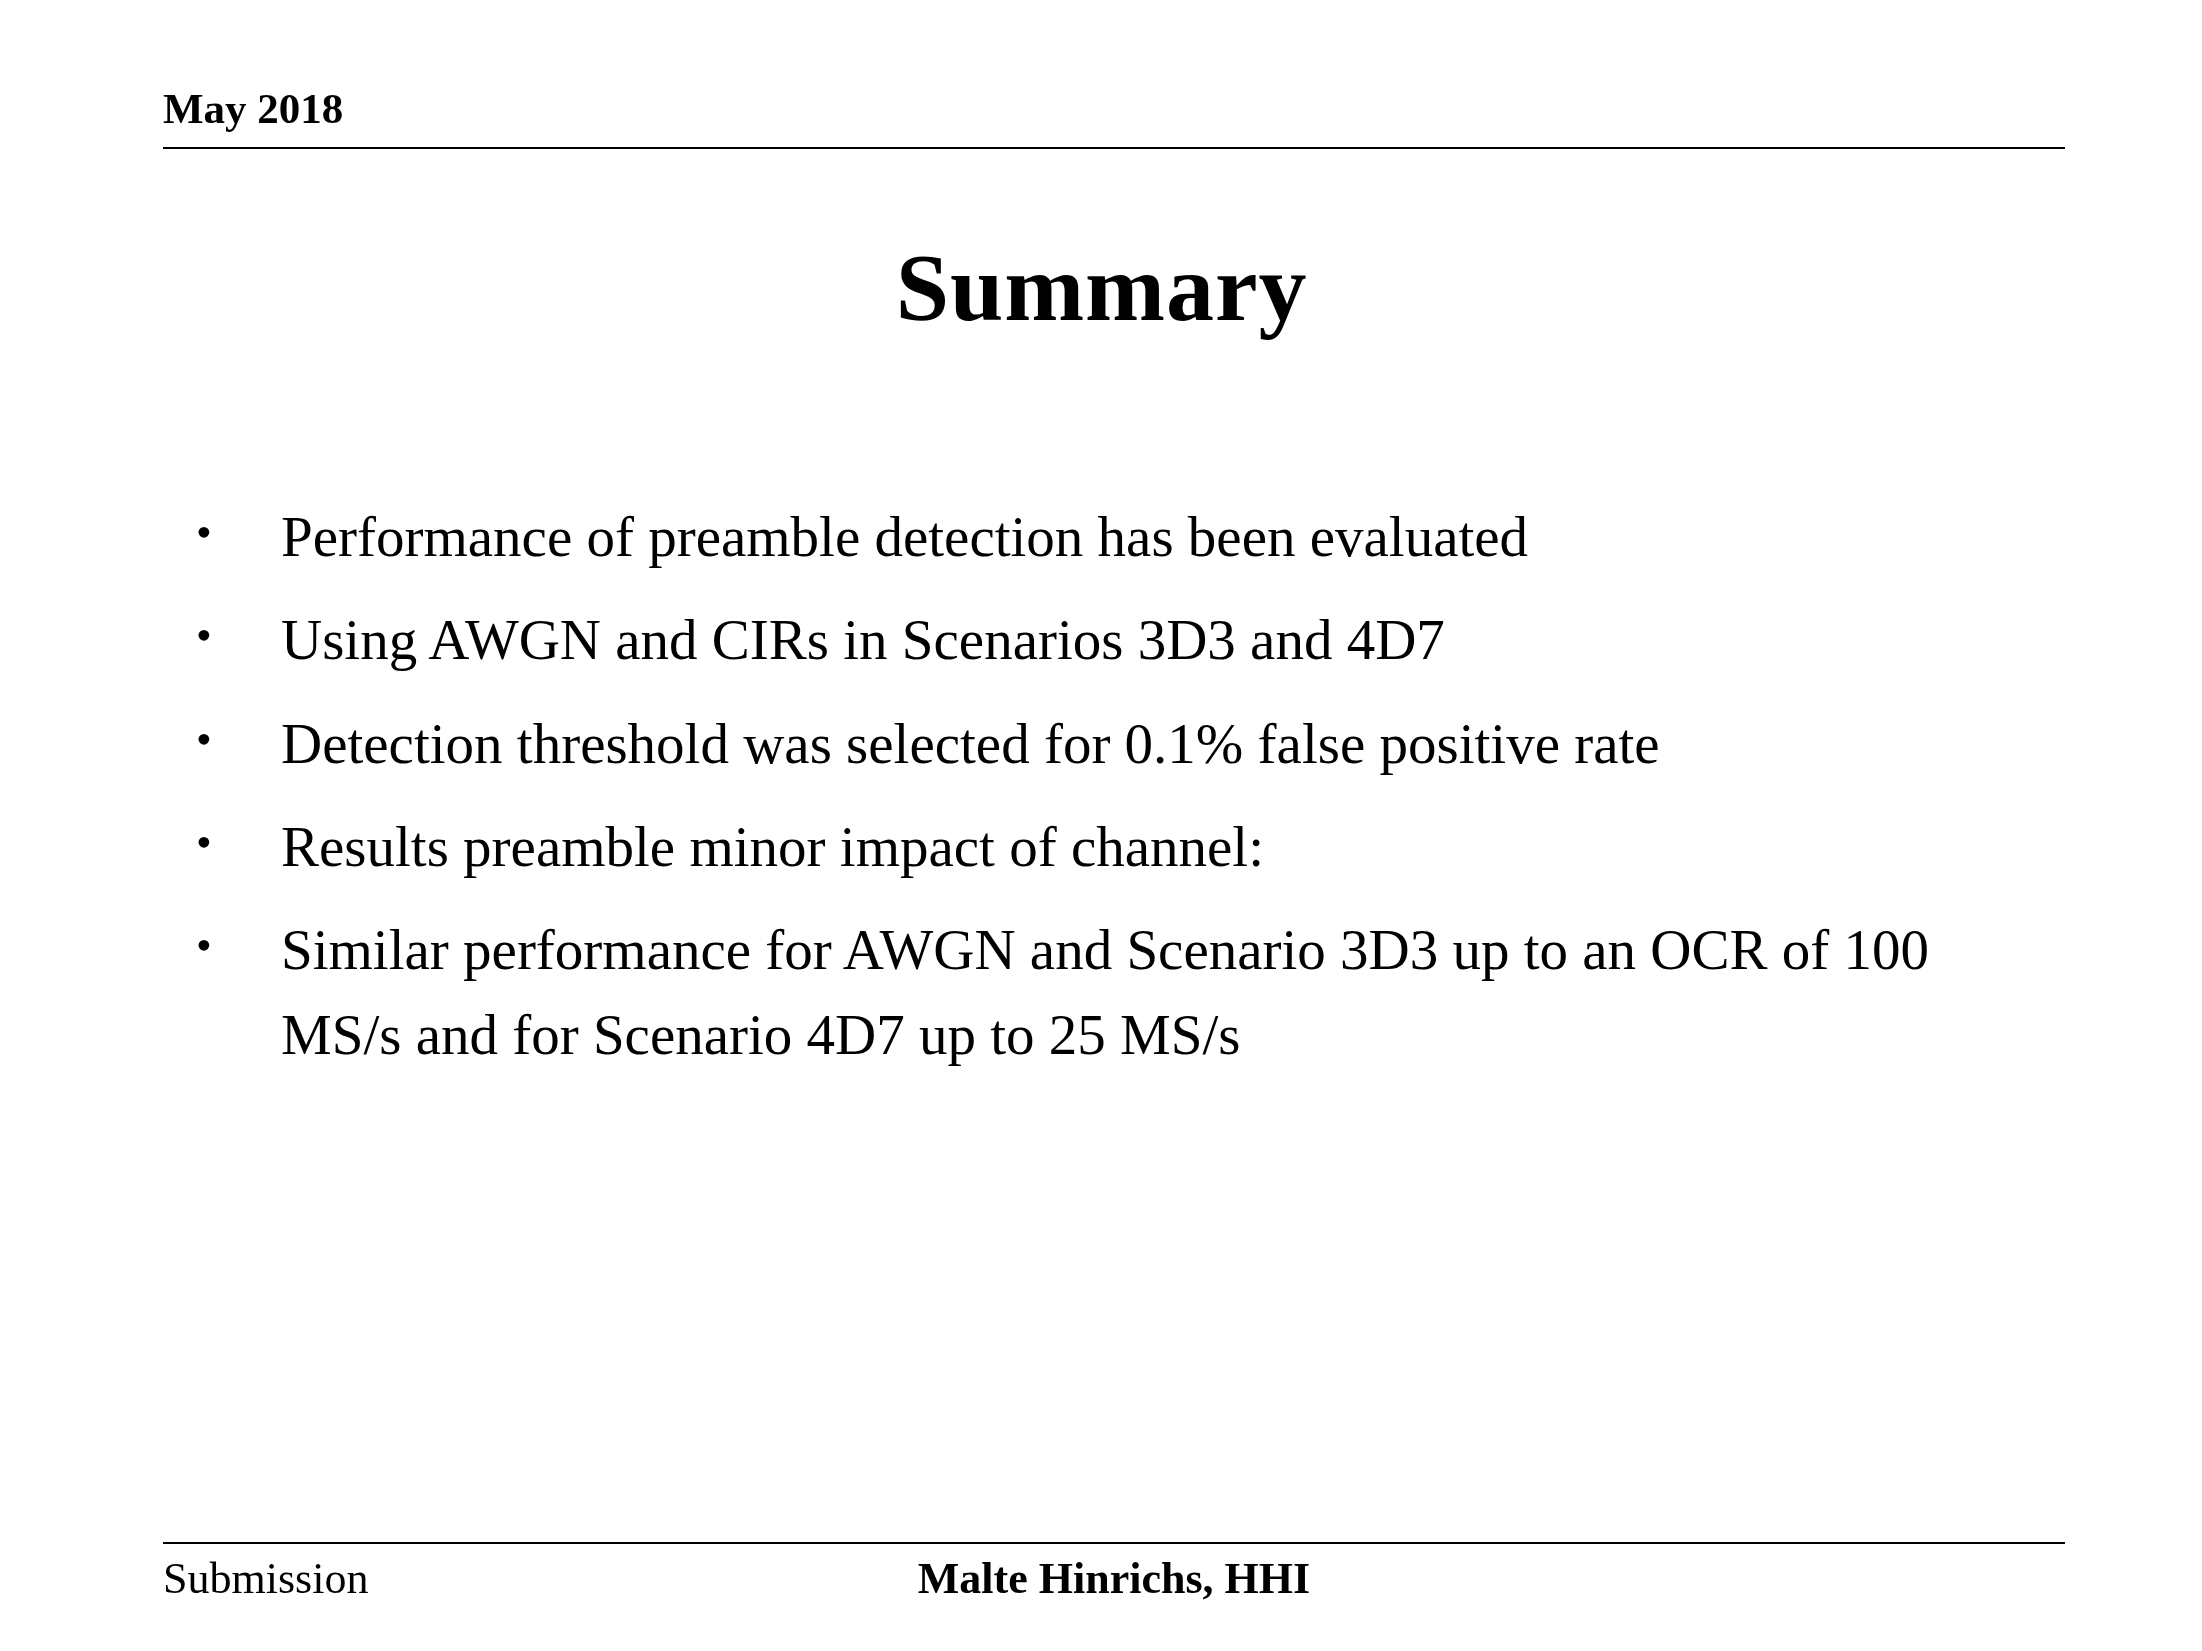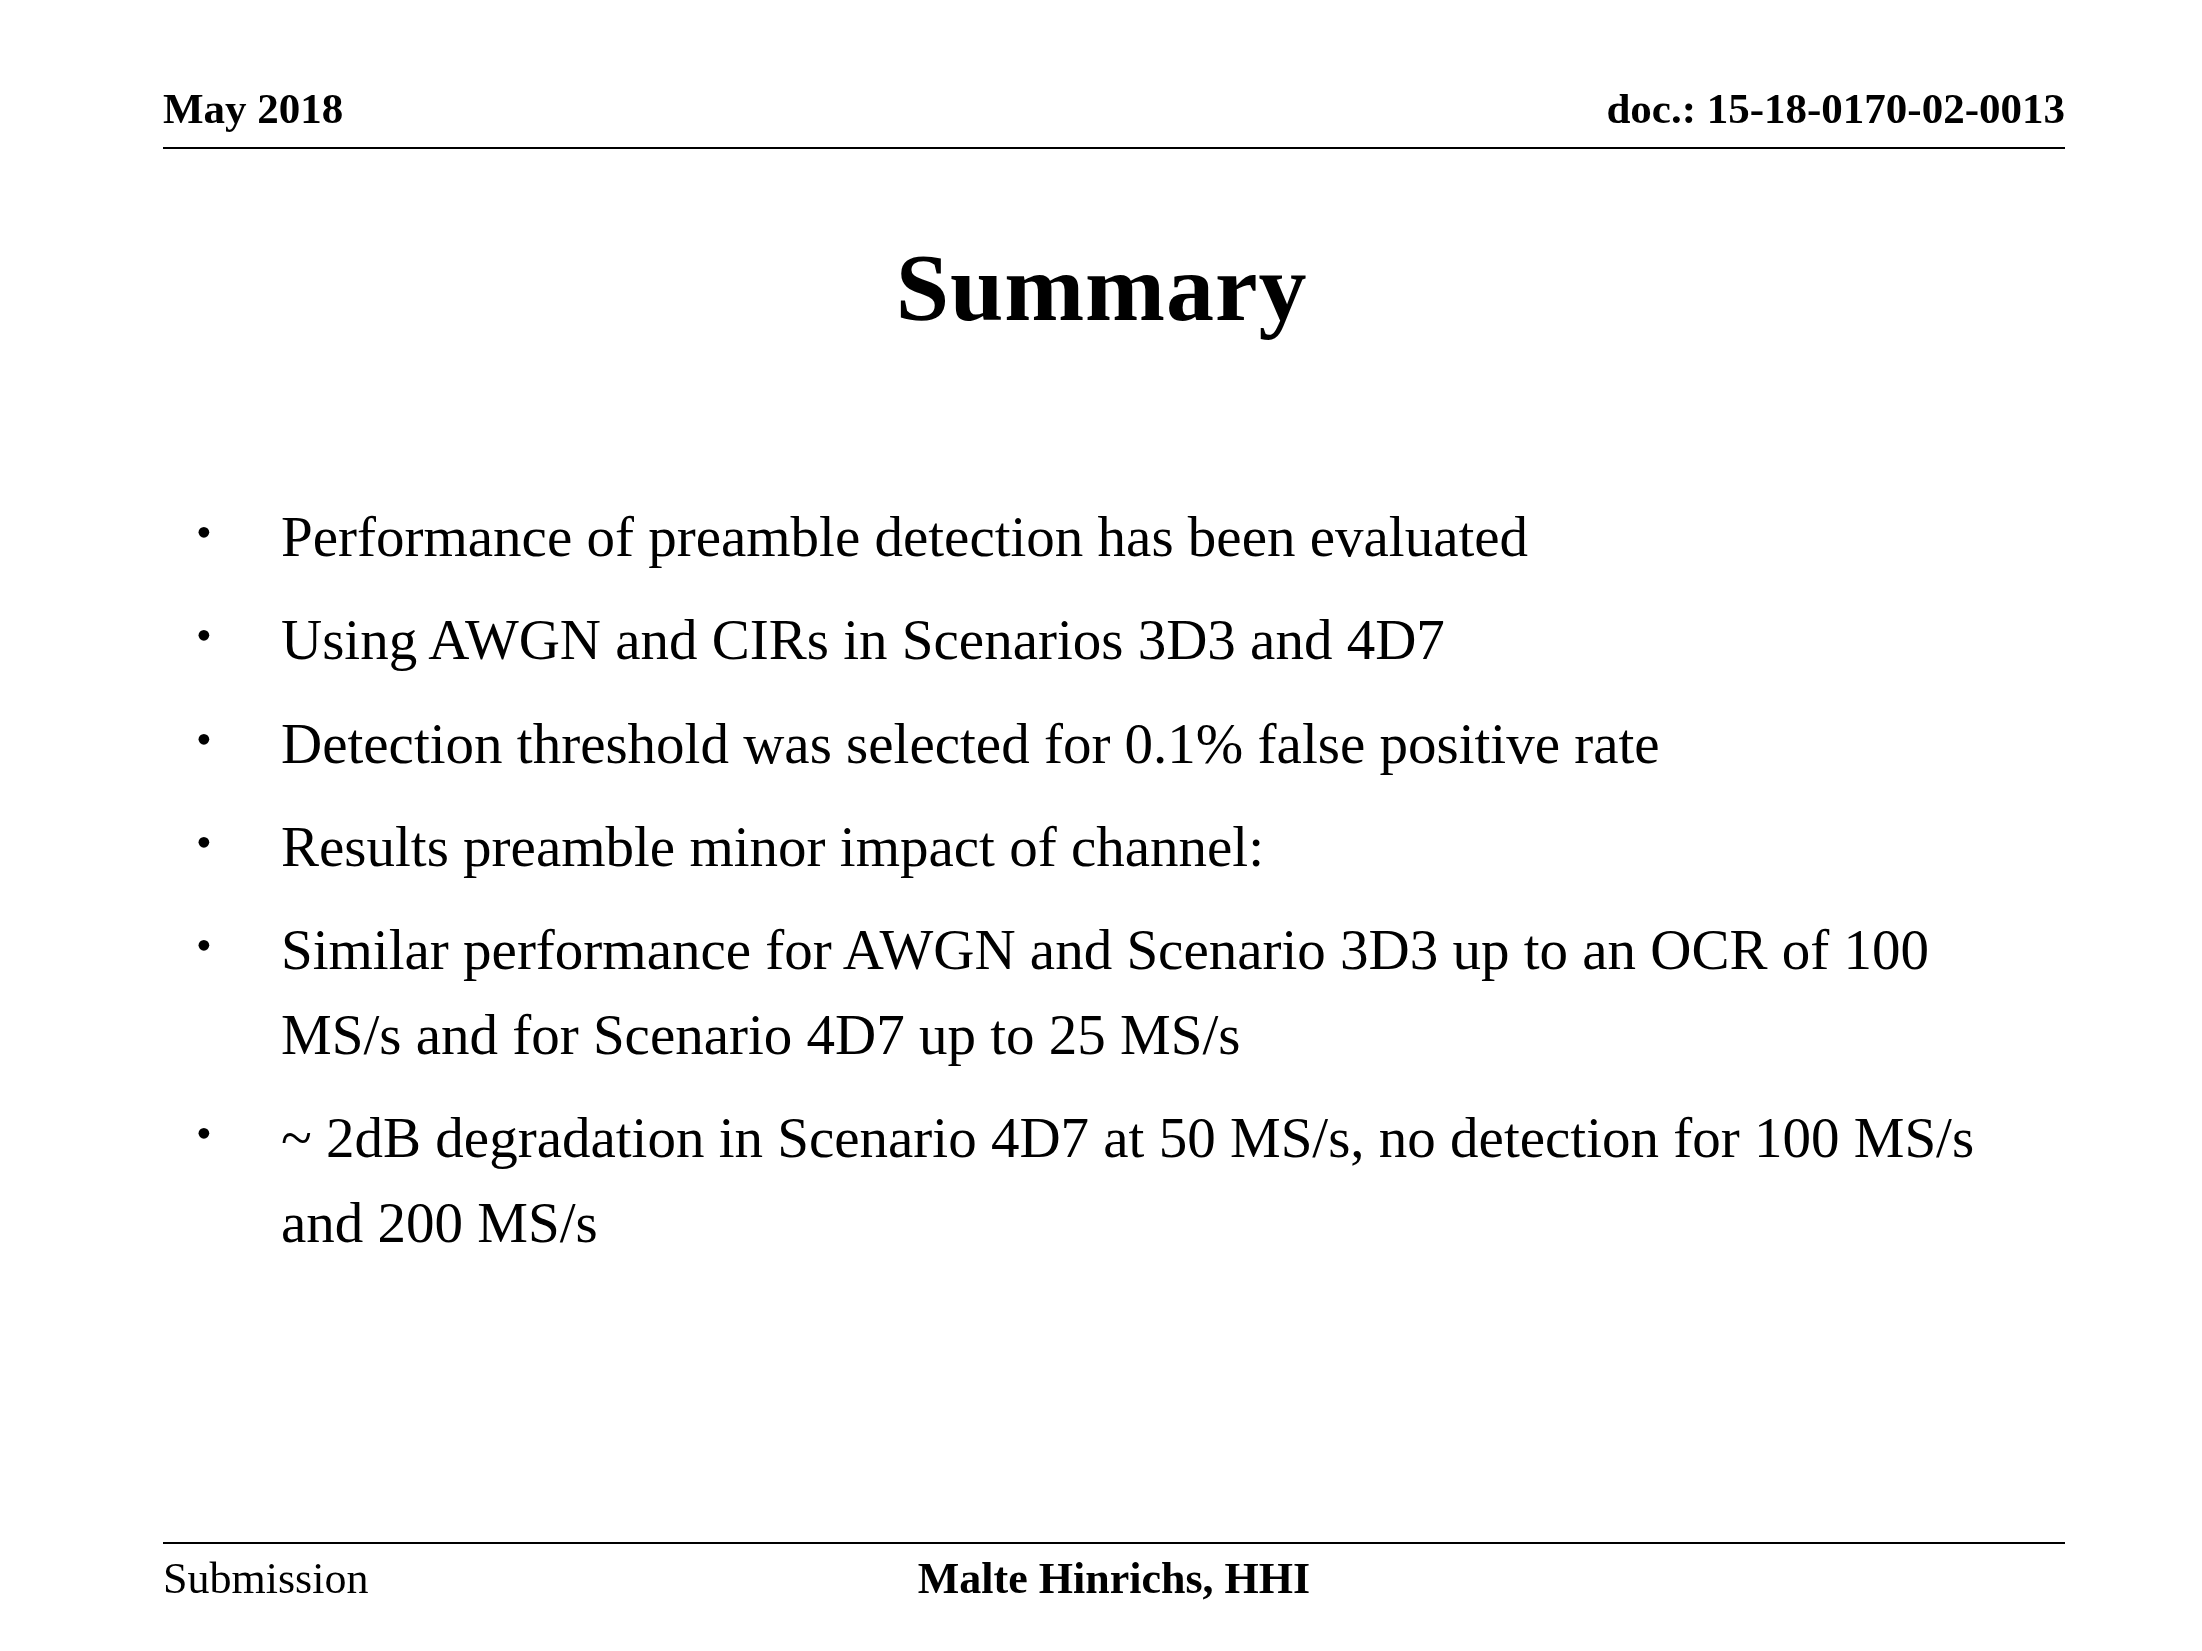--- a/index.html
+++ b/index.html
@@ -86,21 +86,20 @@
   .footer .f-center { text-align: center; }
   .footer .f-right  { text-align: center; font-weight: bold; }
 </style>
 </head>
 <body>
 
 <div class="slide">
 
   <header class="header">
     <span class="header-date">May 2018</span>
-    <span class="header-doc">doc.: 15-18-0170-02-0013</span>
   </header>
 
   <h1 class="title">Summary</h1>
 
   <ul class="bullets">
 
       <li>
         <span>Performance of preamble detection has been evaluated</span>
       </li>
 
@@ -113,23 +112,20 @@
       </li>
 
       <li>
         <span>Results preamble minor impact of channel:</span>
       </li>
 
       <li>
         <span>Similar performance for AWGN and Scenario 3D3 up to an OCR of 100 MS/s and for Scenario 4D7 up to 25 MS/s</span>
       </li>
 
-      <li>
-        <span>~ 2dB degradation in Scenario 4D7 at 50 MS/s, no detection for 100 MS/s and 200 MS/s</span>
-      </li>
     </ul>
 
   <footer class="footer">
     <span class="f-left">Submission</span>
     <span class="f-right">Malte Hinrichs, HHI</span>
   </footer>
 
 </div>
 
 

